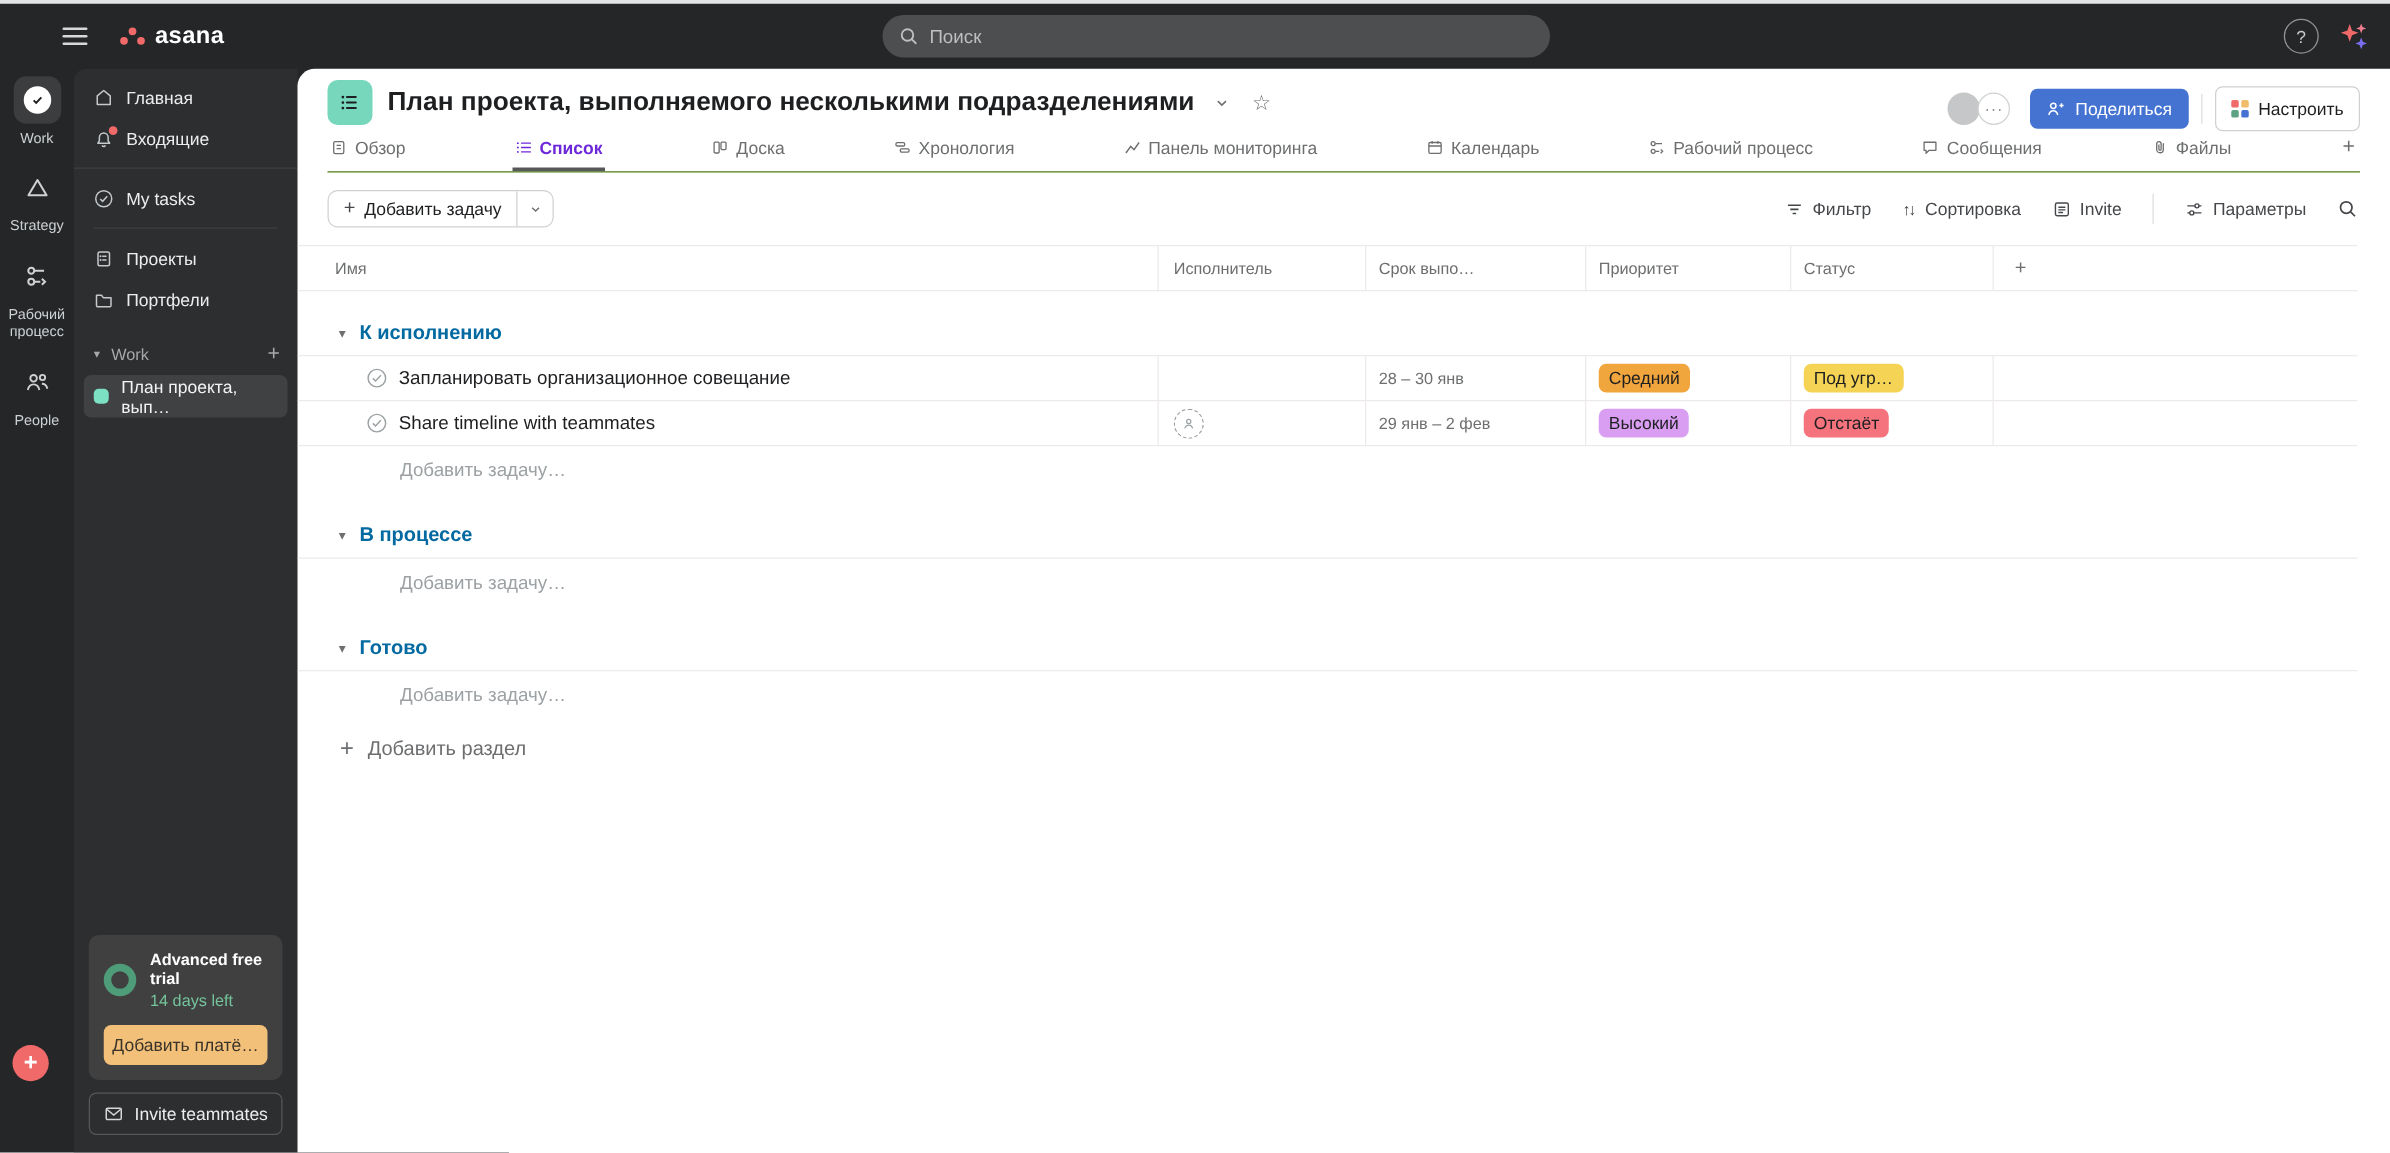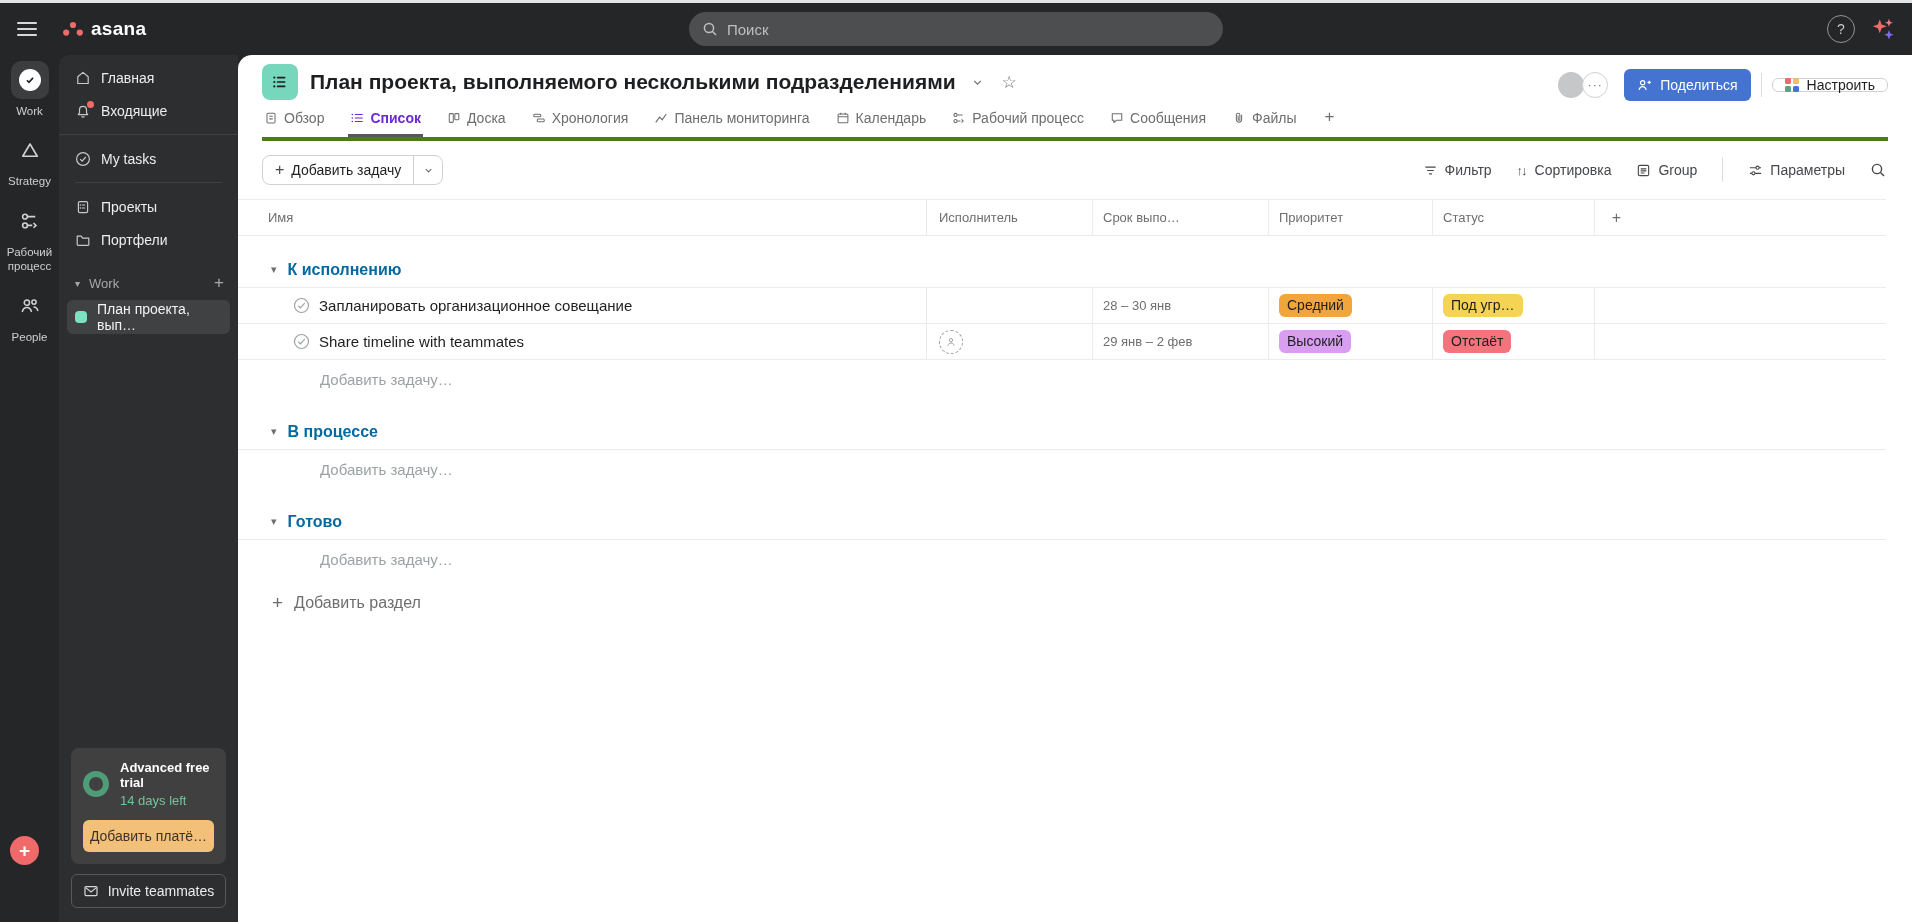--- a/index.html
+++ b/index.html
@@ -8,21 +8,21 @@
     font-family: "Liberation Sans", sans-serif;
     background:#242628; overflow:hidden; position:relative;
     -webkit-font-smoothing:antialiased;
   }
   svg { display:block; }
 
   
   .top-strip { height:3px; background:#e3e4e6; }
 
   
-  .topbar { height:52px; display:flex; align-items:center; position:relative; }
+  .topbar { height:52px; display:flex; align-items:center; position:relative;margin-left:33px; }
   .hamburger { margin-left:17px; width:20px; cursor:pointer; }
   .hamburger span { display:block; height:2px; background:#d7d8da; margin:4px 0; border-radius:1px; }
   .logo { display:flex; align-items:center; gap:7px; margin-left:25px; }
   .logo-text { color:#ffffff; font-size:19px; font-weight:600; letter-spacing:.3px; }
   .search {
     position:absolute; left:50%; top:9px; transform:translateX(-50%);
     width:534px; height:34px; border-radius:17px; background:#4c4e50;
     display:flex; align-items:center; padding-left:13px; gap:9px; color:#bdbfc1;
   }
   .search input {
@@ -88,28 +88,28 @@
 
   .header-actions { position:absolute; top:14px; right:24px; display:flex; align-items:center; gap:10px; }
   .avatar { width:26px; height:26px; border-radius:50%; background:#c6c7c9; }
   .more-btn { width:26px; height:26px; border-radius:50%; background:#fff; border:1px solid #cfd1d3;
     color:#6d6e6f; margin-left:-12px; display:flex; align-items:center; justify-content:center;
     font-size:12px; letter-spacing:1px; cursor:pointer; }
   .share-btn { height:32px; color:#fff; border:none; border-radius:6px; padding:0 13px;
     display:flex; align-items:center; gap:8px; font-size:14px; font-family:"Liberation Sans",sans-serif;
     margin-left:6px; cursor:pointer; }
   .vdiv { width:1px; height:24px; background:#dcdde0; }
-  .customize-btn { height:14px; background:#fff; border:1px solid #cfd1d3; border-radius:6px; padding:0 12px;
+  .customize-btn { height:36px; background:#fff; border:1px solid #cfd1d3; border-radius:6px; padding:0 12px;
     display:flex; align-items:center; gap:8px; font-size:14px; color:#1e1f21;
     font-family:"Liberation Sans",sans-serif; cursor:pointer; }
   .grid-ic { display:grid; grid-template-columns:6px 6px; grid-gap:2px; }
   .grid-ic span { width:6px; height:6px; border-radius:1.5px; display:block; }
 
   
-  .tabs { display:flex; align-items:flex-end; gap:22px; margin-top:4px; border-bottom:4px solid #4d7c0f; }
+  .tabs { display:flex; align-items:flex-end; gap:22px; margin-top:4px; border-bottom:1px solid #4d7c0f;justify-content:space-between; }
   .tab { display:flex; align-items:center; gap:6px; font-size:14px; color:#6d6e6f;
     padding:5px 2px 11px; cursor:pointer; white-space:nowrap; }
   .tab.active { color:#6d28d9; font-weight:bold; border-bottom:3px solid #57585a; padding-bottom:8px; margin-bottom:0; }
   .tab-plus { font-size:17px; color:#6d6e6f; padding:0 4px 10px; cursor:pointer; }
 
   
   .toolbar { display:flex; align-items:center; padding:14px 26px 14px 24px; }
   .add-btn { display:flex; border:1px solid #cfd1d3; border-radius:8px; height:30px; overflow:hidden; background:#fff; cursor:pointer; }
   .add-main { display:flex; align-items:center; gap:7px; padding:0 12px; font-size:14px; color:#1e1f21; }
   .add-main .plus-g { font-size:16px; color:#45474a; }
@@ -463,21 +463,21 @@
           <span class="sort-g">↑↓</span>
           <span>Сортировка</span>
         </div>
         <div class="opt">
           <svg width="15" height="15" viewBox="0 0 16 16">
             <g fill="none" stroke="currentColor" stroke-width="1.2">
                 <rect x="2.5" y="2.5" width="11" height="11" rx="1.5"></rect>
                 <path d="M5 6.2h6M5 8.4h6M5 10.6h4"></path>
               </g>
           </svg>
-          <span>Group</span>
+          <span>Invite</span>
         </div>
         <div class="vdiv"></div>
         <div class="opt">
           <svg width="15" height="15" viewBox="0 0 16 16">
             <g stroke="currentColor" stroke-width="1.2" fill="#fff">
                 <path d="M2 5h12M2 11h12"></path>
                 <circle cx="10.2" cy="5" r="1.7"></circle>
                 <circle cx="5.8" cy="11" r="1.7"></circle>
               </g>
           </svg>

